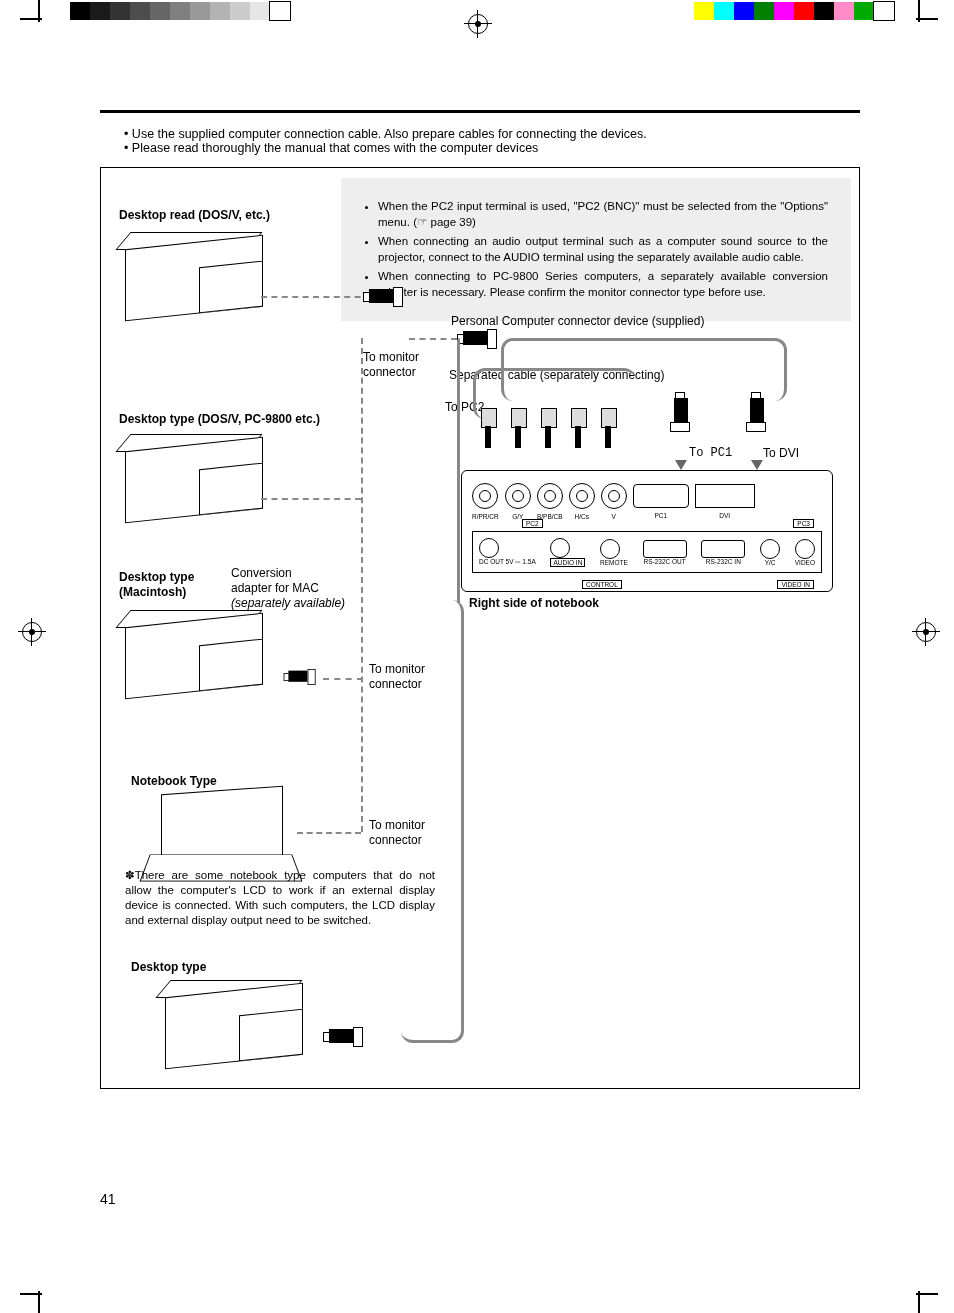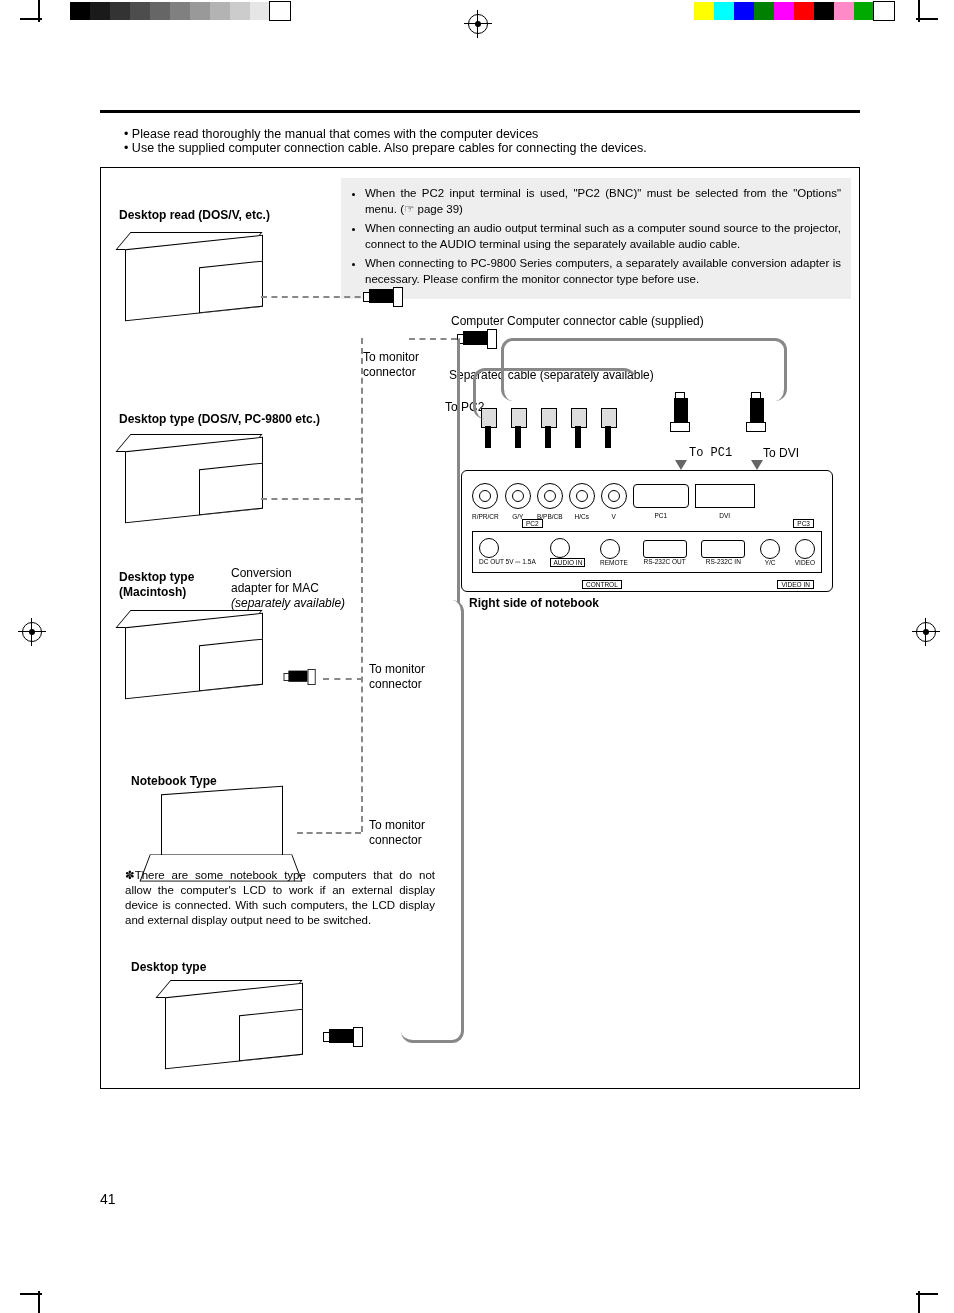--- a/index.html
+++ b/index.html
@@ -129,21 +129,21 @@
   .notebox {
     position: absolute;
     top: 10px;
     left: 240px;
     width: 490px;
     background: #eee;
     font-size: 11.5px;
     padding: 8px 10px;
     line-height: 1.35;
   }
-  .notebox ul { margin: 0; padding-left: 14px; }
+  .notebox ul { margin: 13px; padding-left: 14px; }
   .notebox li { margin-bottom: 4px; text-align: justify; }
 
   .lbl {
     position: absolute;
     font-size: 12px;
     font-weight: bold;
   }
   .small {
     position: absolute;
     font-size: 12px;
@@ -328,22 +328,22 @@
       <div class="swatch" style="background: rgb(255, 138, 200);"></div>
       <div class="swatch" style="background: rgb(0, 170, 0);"></div>
       <div class="swatch" style="background: rgb(255, 255, 255); outline: rgb(0, 0, 0) solid 1px;"></div>
     </div>
 
   <div class="content">
     <hr class="rule-hvy">
 
 
     <ul class="bullets" id="intro-bullets">
+        <li>Use the supplied computer connection cable. Also prepare cables for connecting the devices.</li>
         <li>Please read thoroughly the manual that comes with the computer devices</li>
-        <li>Use the supplied computer connection cable. Also prepare cables for connecting the devices.</li>
       </ul>
 
     <div class="frame">
 
       <div class="notebox">
         <ul id="note-items">
             <li>When the PC2 input terminal is used, "PC2 (BNC)" must be selected from the "Options" menu. (☞ page 39)</li>
             <li>When connecting an audio output terminal such as a computer sound source to the projector, connect to the AUDIO terminal using the separately available audio cable.</li>
             <li>When connecting to PC-9800 Series computers, a separately available conversion adapter is necessary. Please confirm the monitor connector type before use.</li>
           </ul>
@@ -355,32 +355,32 @@
           <div class="box"></div>
           <div class="face"></div>
       </div>
       <div class="dash-h" style="top:128px; left:160px; width:110px;"></div>
       <div class="plug" style="top:118px; left:262px;">
           <div class="pins"></div>
           <div class="body"></div>
           <div class="grip"></div>
         </div>
 
-      <div class="small" style="top:146px; left:350px;">Computer Computer connector cable (supplied)</div>
+      <div class="small" style="top:146px; left:350px;">Personal Computer connector device (supplied)</div>
       <div class="plug" style="top:160px; left:356px;">
           <div class="pins"></div>
           <div class="body"></div>
           <div class="grip"></div>
         </div>
       <div class="dash-h" style="top:170px; left:308px; width:48px;"></div>
 
       <div class="small" style="top:182px; left:262px;">To monitor</div>
       <div class="small" style="top:197px; left:262px;">connector</div>
 
-      <div class="small" style="top:200px; left:348px;">Separated cable (separately available)</div>
+      <div class="small" style="top:200px; left:348px;">Separated cable (separately connecting)</div>
 
       <div class="small" style="top:232px; left:344px;">To PC2</div>
       <div class="small" style="top:278px; left:588px;font-family:Liberation Mono, monospace;">To PC1</div>
       <div class="small" style="top:278px; left:662px;">To DVI</div>
 
       <div class="bnc" style="top:240px; left:380px;">
           <div class="cap"></div>
           <div class="shaft"></div>
         </div>
       <div class="bnc" style="top:240px; left:410px;">

